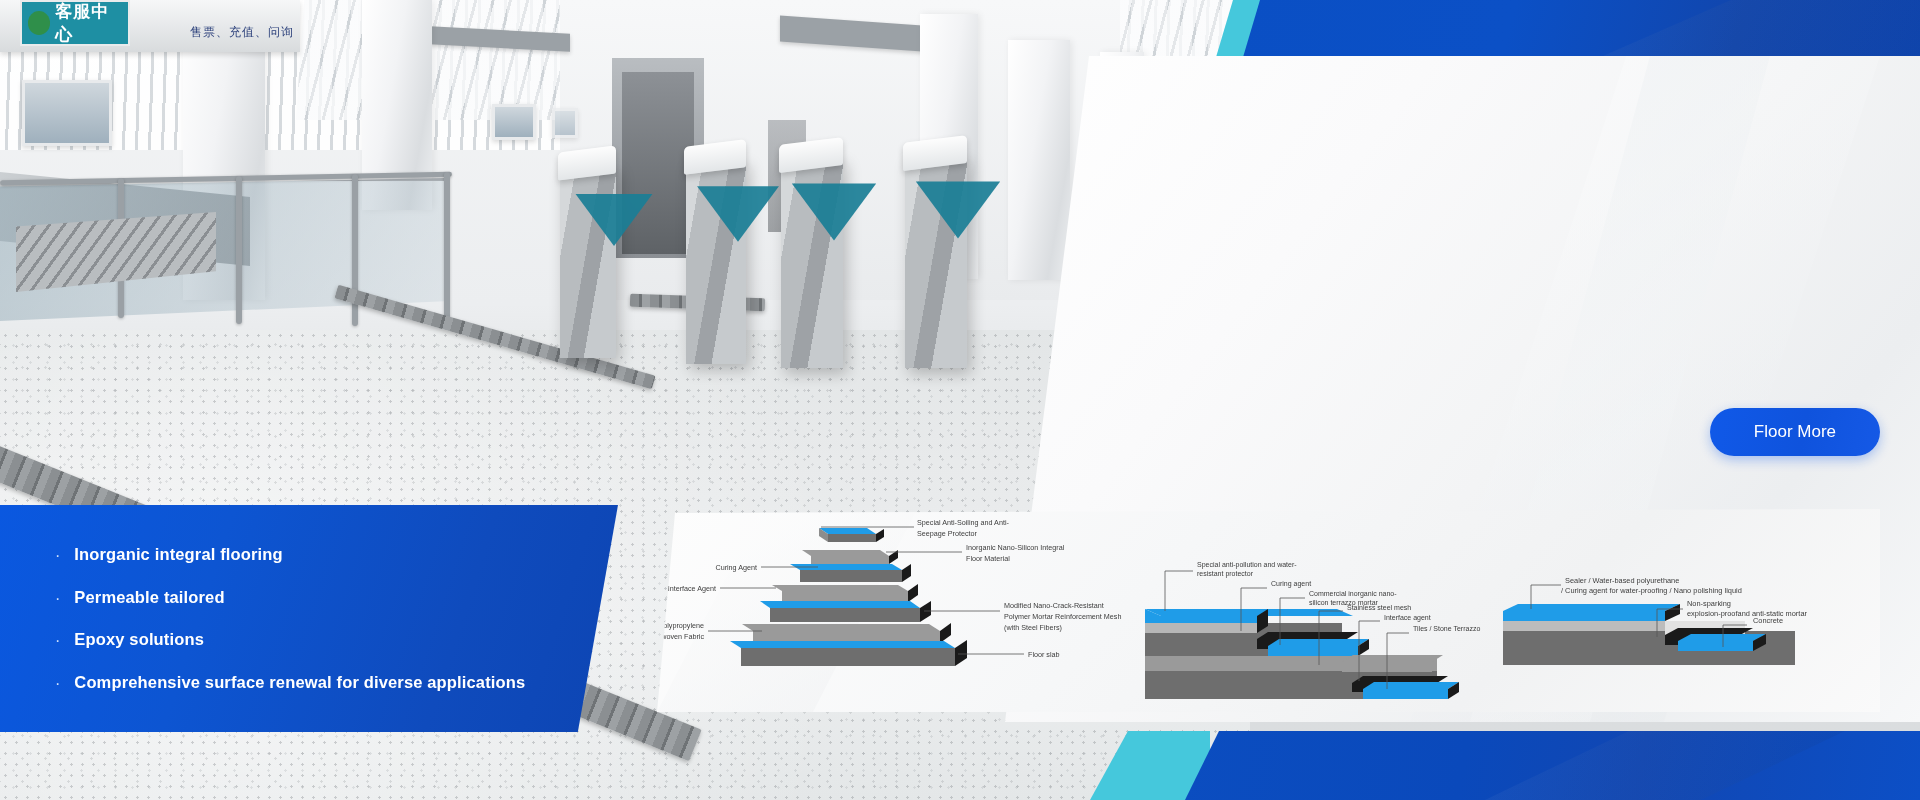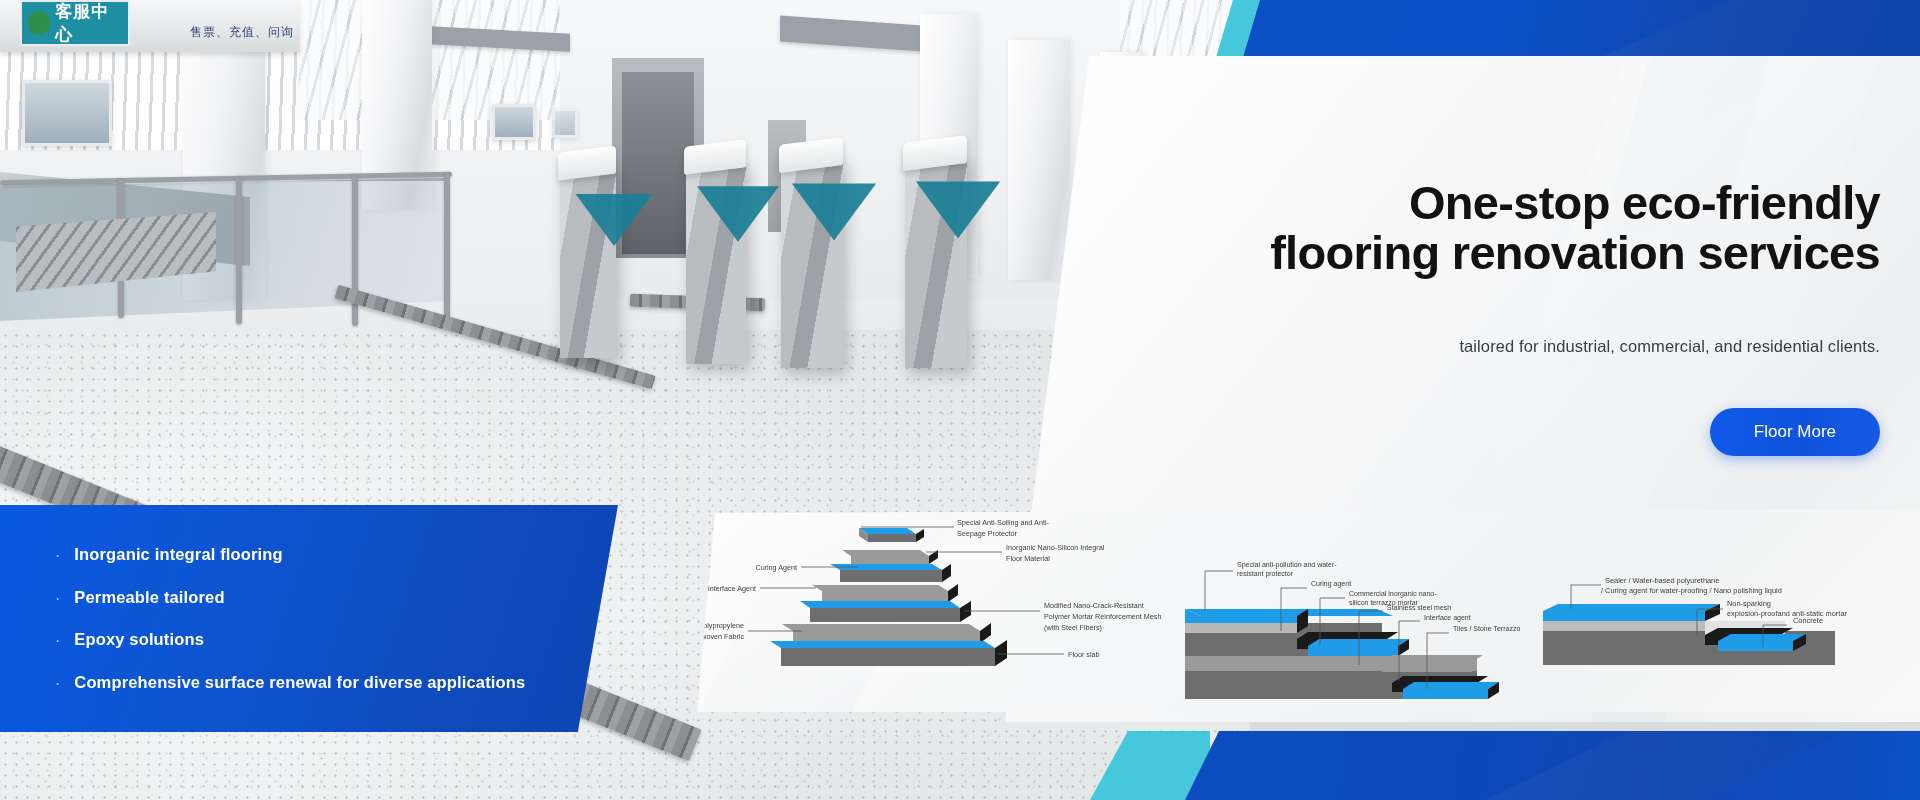--- a/index.html
+++ b/index.html
@@ -112,21 +112,21 @@
   
   .feature-box{position:absolute;left:0;top:505px;width:618px;height:227px;
     background:linear-gradient(108deg,#0a58e0 0%,#0d55d2 34%,#0f4bbd 72%,#0d45b3 100%);
     clip-path:polygon(0 0,100% 0,93.5% 100%,0 100%);}
   .feature-list{position:absolute;left:55px;top:546px;width:520px;}
   .feature-list .li{display:flex;align-items:flex-start;gap:14px;margin-bottom:24.5px;}
   .feature-list .bullet{color:#cfe0fb;font-size:16px;line-height:17px;margin-top:1px;}
   .feature-list .label{color:#ffffff;font-size:16.5px;font-weight:bold;line-height:17px;letter-spacing:.15px;}
 
   
-  .diagram-card{position:absolute;left:697px;top:509px;width:1223px;height:203px;
+  .diagram-card{position:absolute;left:657px;top:509px;width:1223px;height:203px;
     background:linear-gradient(135deg,#fdfdfd 0%,#f6f7f8 40%,#f1f2f3 70%,#fafafa 100%);
     clip-path:polygon(18px 4px, 100% 0, 100% 100%, 0 100%);
     box-shadow:0 -2px 10px rgba(0,0,0,.04);overflow:hidden;}
   .diagram-card .shade{position:absolute;left:0;top:0;width:260px;height:100%;
     background:linear-gradient(150deg,rgba(255,255,255,.9),rgba(232,234,236,.55));
     clip-path:polygon(40% 0,100% 0,60% 100%,0 100%);opacity:.7;}
   .diagram-card svg{position:absolute;left:0;top:0;}
   .dlabel{font-family:"Liberation Sans",sans-serif;fill:#3c3c3c;}
 </style>
 </head>
@@ -210,27 +210,22 @@
   <div class="white-panel">
     <div class="fc1"></div>
       <div class="fc2"></div>
   </div>
   <div class="cyan-bot"></div>
   <div class="blue-bot">
       <div class="facet"></div>
     </div>
 
   <div class="hero">
-    <h1>
-      <span>One-stop eco-friendly</span><br>
-      <span>flooring renovation services</span>
-    </h1>
     <p>
       <br>
-      <span>tailored for industrial, commercial, and residential clients.</span>
     </p>
   </div>
   <div class="btnwrap">
     <button class="viewmore">Floor More</button>
   </div>
 
   <div class="feature-box"></div>
   <div class="feature-list">
     <div class="li">
       <span class="bullet">·</span>

